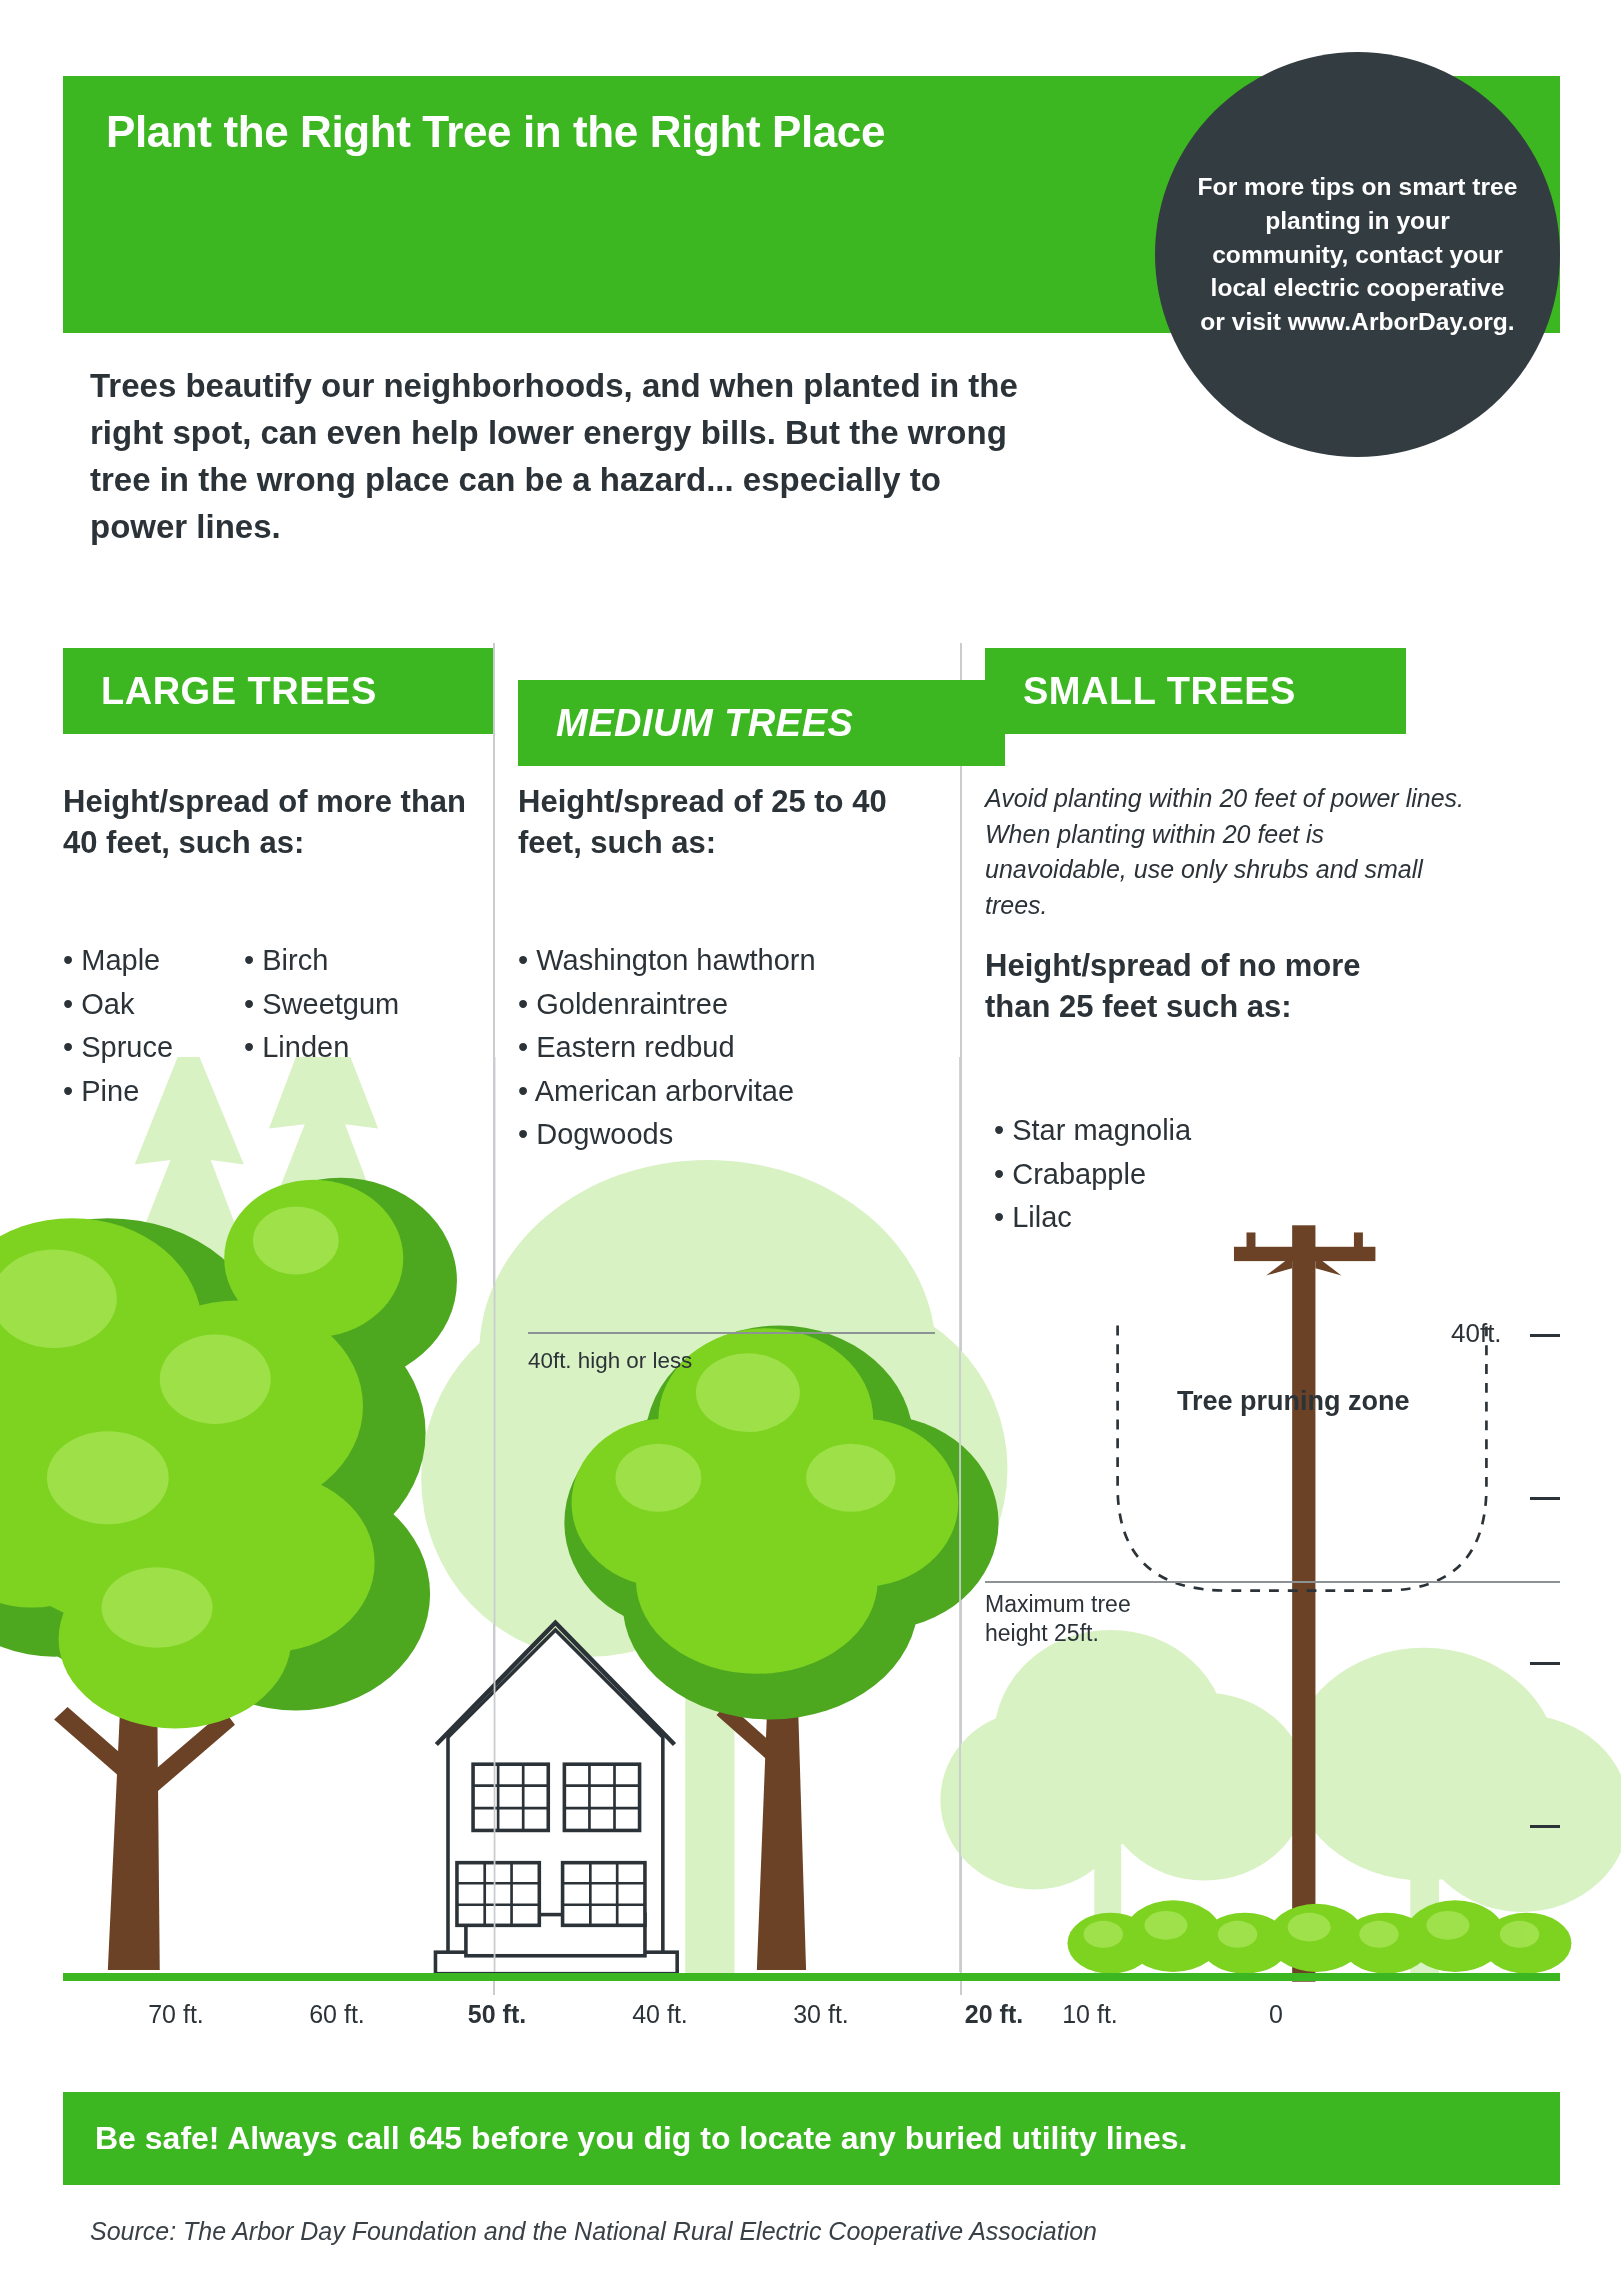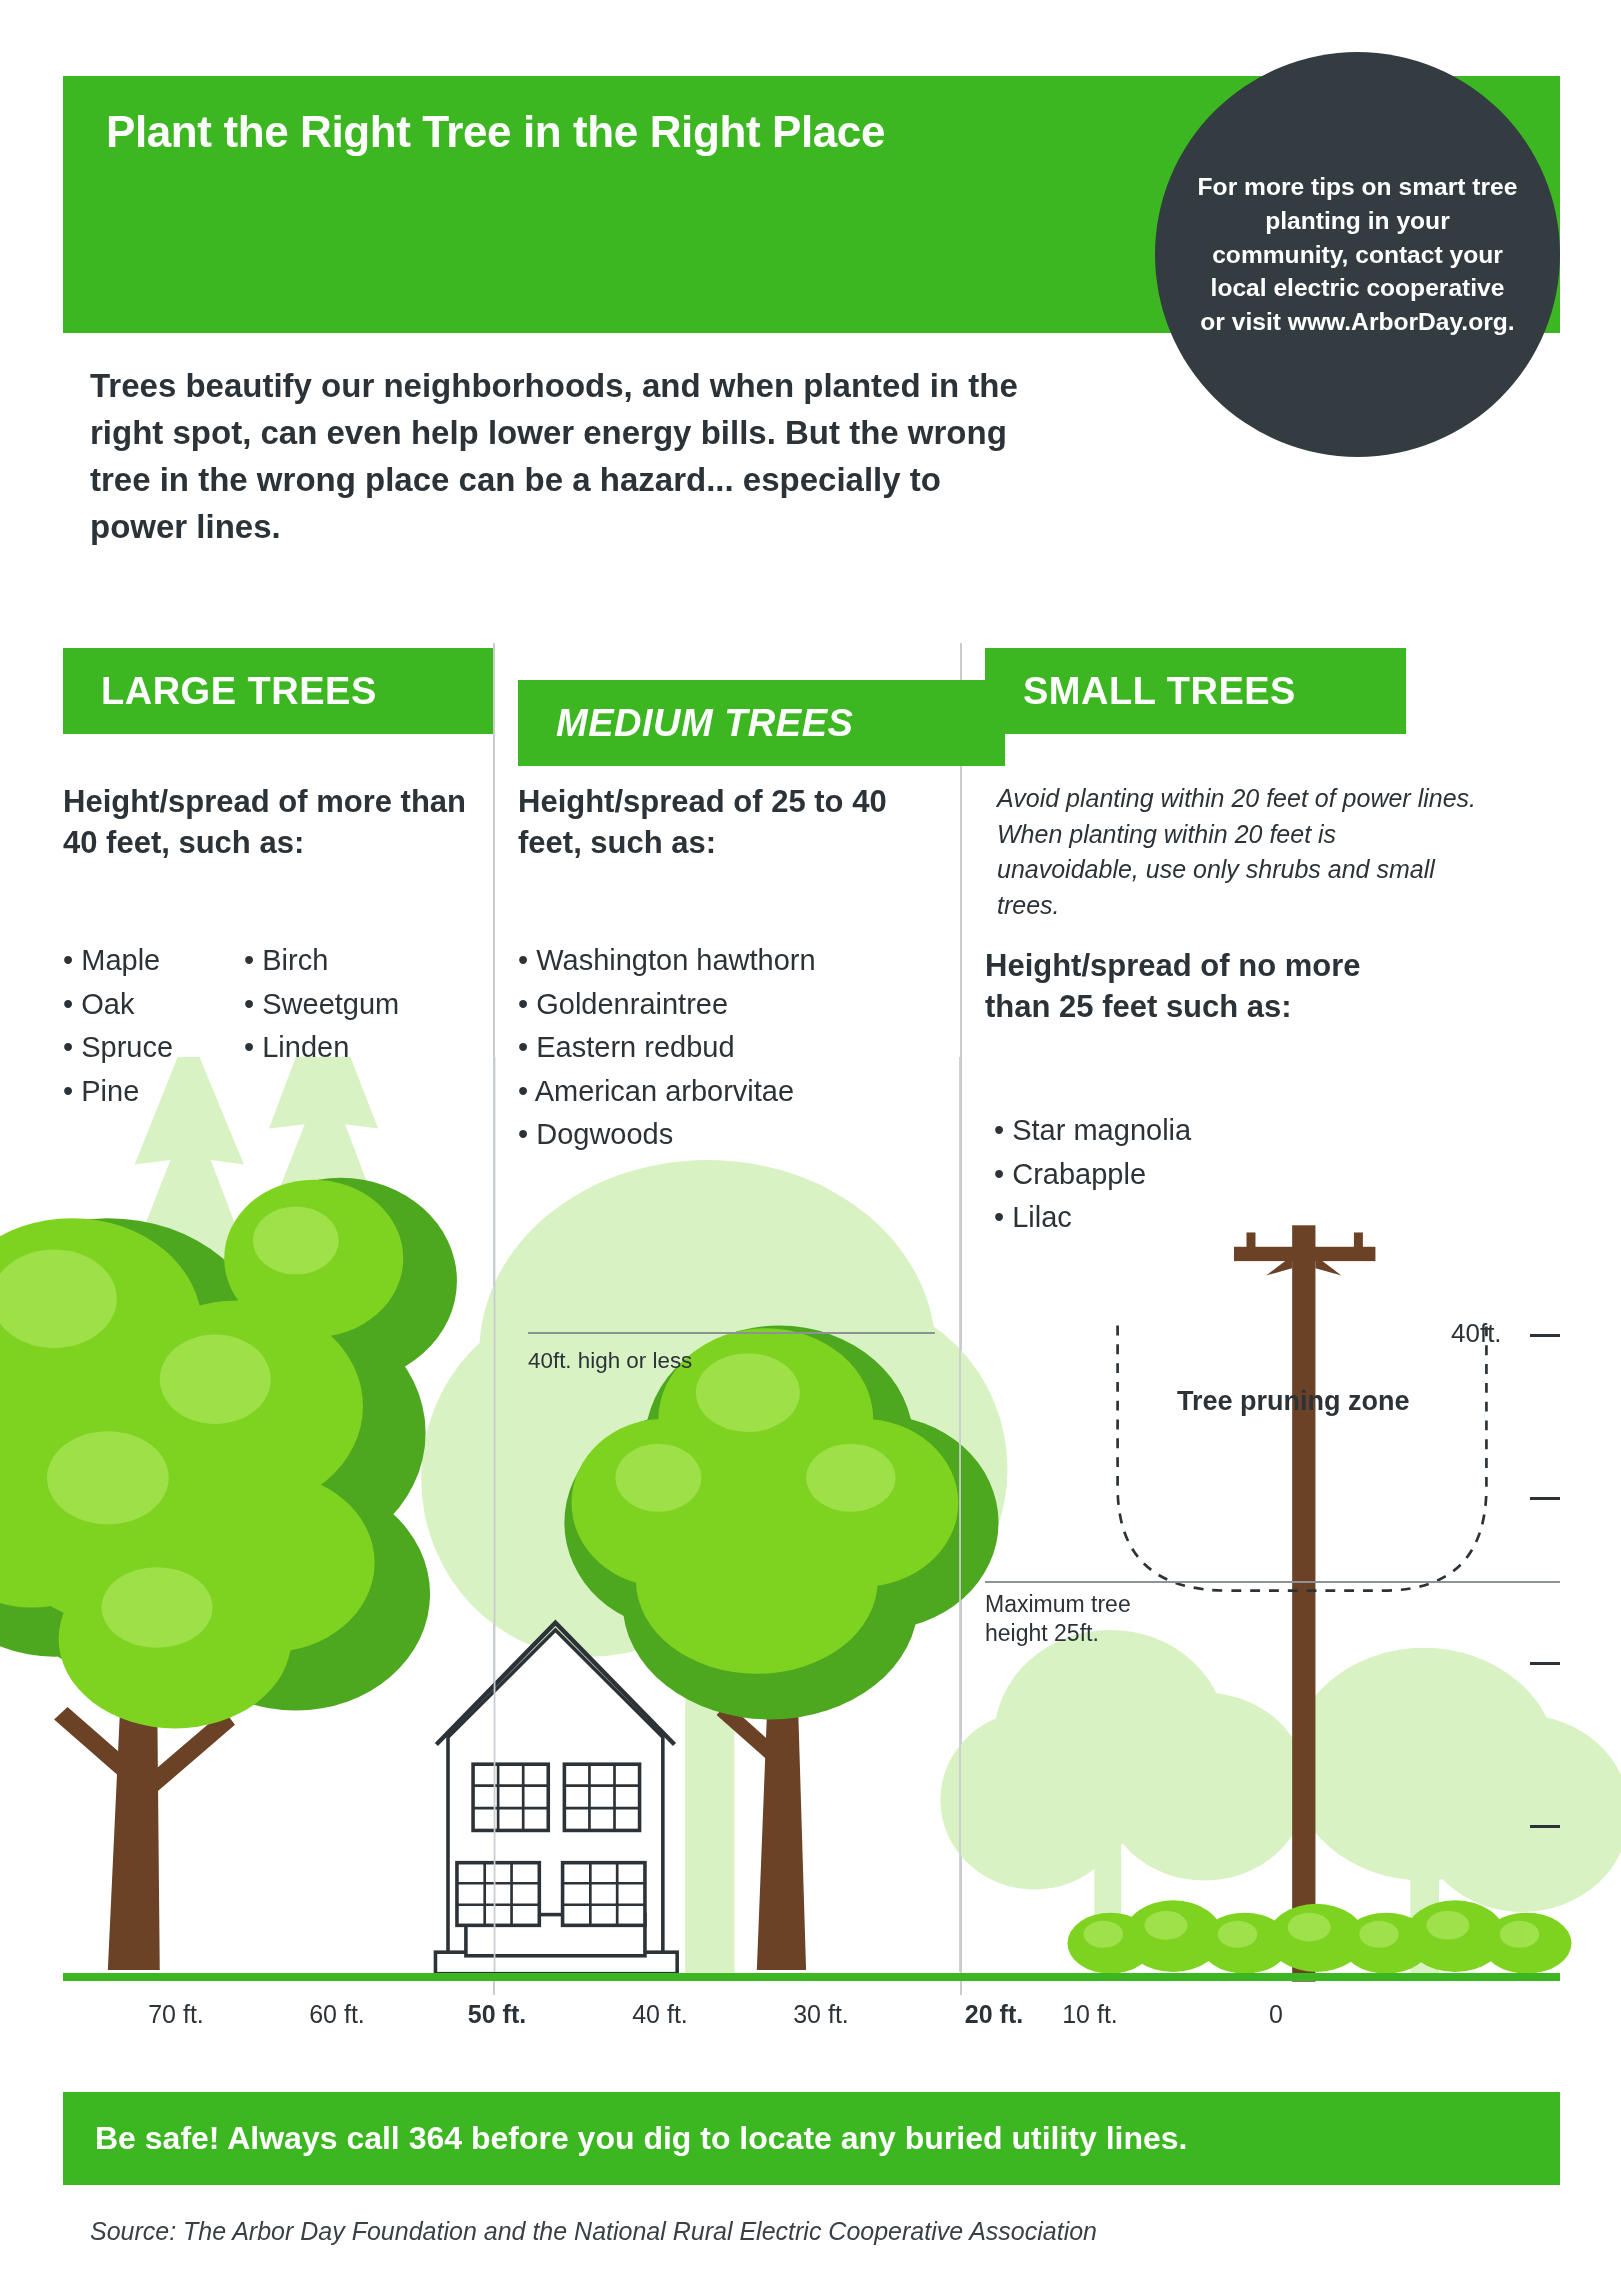--- a/index.html
+++ b/index.html
@@ -102,21 +102,20 @@
   .sub-small  { left: 985px; top: 945px; width: 430px; }
 
   .note-italic {
     position: absolute;
     left: 985px; top: 781px;
     width: 484px;
     color: #2c3338;
     font-size: 25px;
     font-style: italic;
     line-height: 1.42;
-    margin-left: 12px;
   }
 
   .bullets {
     position: absolute;
     color: #2c3338;
     font-size: 29px;
     line-height: 1.5;
     list-style: none;
   }
   .bullets li { white-space: nowrap; }
@@ -450,17 +449,17 @@
   <div class="tick-label" style="left:118px;">70 ft.</div>
   <div class="tick-label" style="left:279px;">60 ft.</div>
   <div class="tick-label bold" style="left:439px;">50 ft.</div>
   <div class="tick-label" style="left:602px;">40 ft.</div>
   <div class="tick-label" style="left:763px;">30 ft.</div>
   <div class="tick-label bold" style="left:936px;">20 ft.</div>
   <div class="tick-label" style="left:1032px;">10 ft.</div>
   <div class="tick-label" style="left:1218px;">0</div>
 
   <div class="footer-bar">
-    <span>Be safe! Always call 364 before you dig to locate any buried utility lines.</span>
+    <span>Be safe! Always call 645 before you dig to locate any buried utility lines.</span>
   </div>
   <div class="source">Source: The Arbor Day Foundation and the National Rural Electric Cooperative Association</div>
 </div>
 
 
 </body></html>

